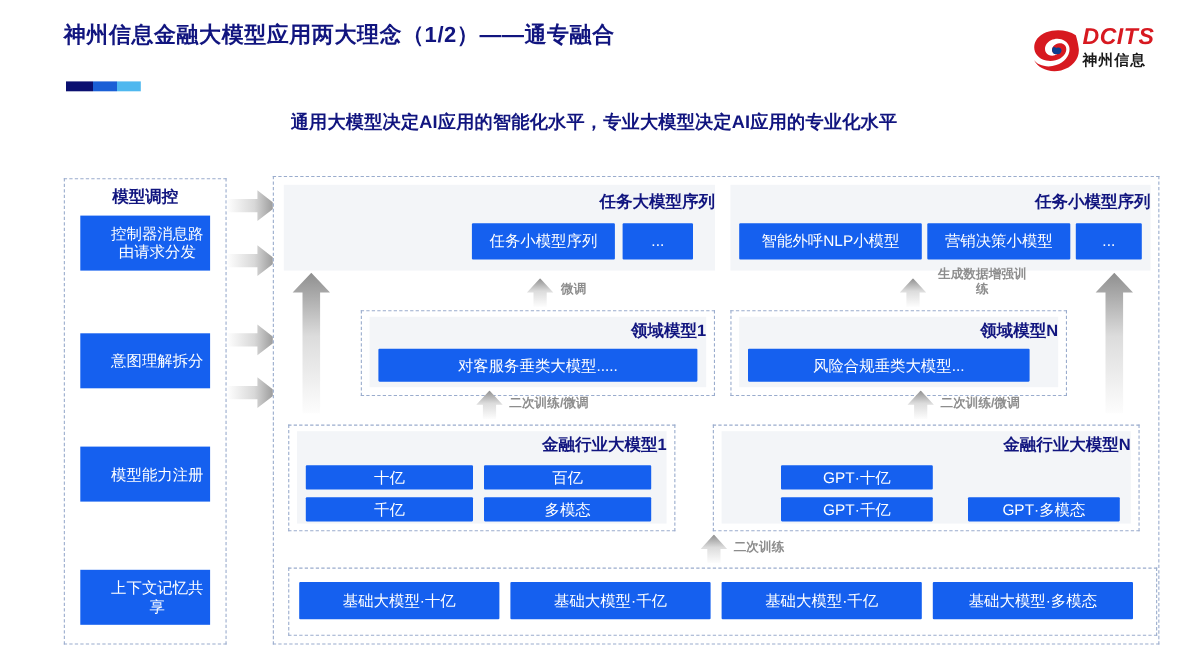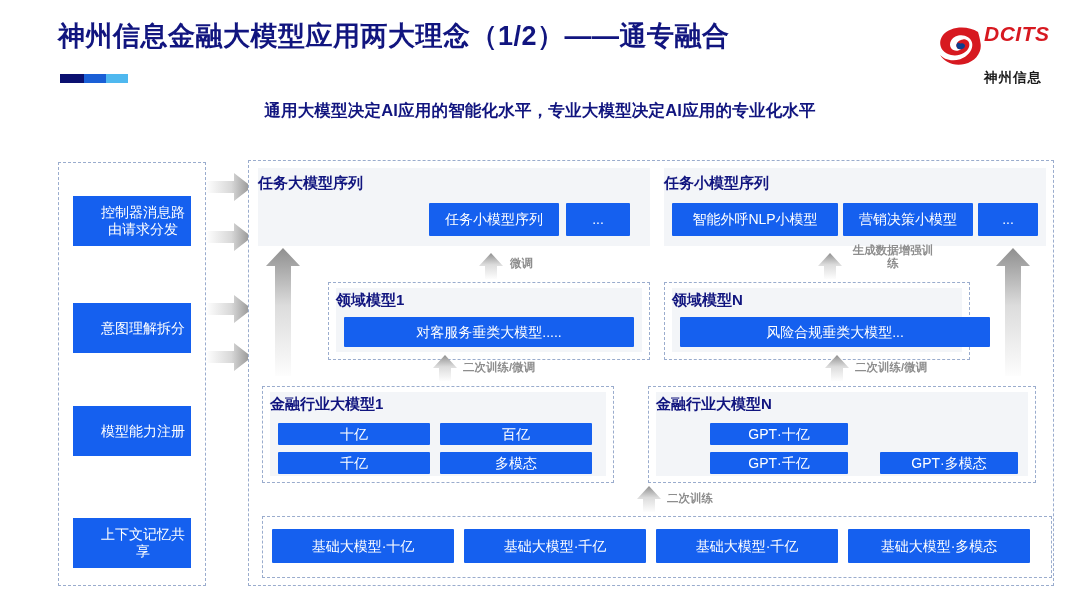--- a/index.html
+++ b/index.html
@@ -7,21 +7,21 @@
     width: 1080px; height: 608px;
     background: #ffffff;
     font-family: "Liberation Sans", "DejaVu Sans", sans-serif;
     overflow: hidden;
   }
   #page { position: relative; width: 1080px; height: 608px; background: #fff; }
 
   
   .title {
     position: absolute; left: 58px; top: 18px;
-    font-size: 27px; font-weight: bold; color: #11157f;
+    font-size: 20px; font-weight: bold; color: #11157f;
     letter-spacing: 0.5px; white-space: nowrap;
   }
   .title-rule {
     position: absolute; left: 60px; top: 74px;
     width: 68px; height: 9px;
     background: linear-gradient(to right, #0b1070 0 36%, #1a5fd6 36% 68%, #4fb8ef 68% 100%);
   }
   .subtitle {
     position: absolute; left: 0; top: 100px; width: 1080px;
     text-align: center;
@@ -32,35 +32,35 @@
   
   .logo { position: absolute; right: 16px; top: 22px; width: 126px; height: 54px; }
   .logo-mark { position: absolute; left: 0; top: 4px; width: 44px; height: 40px; }
   .logo-text { position: absolute; left: 46px; top: 0px; width: 80px; }
   .logo-en {
     font-size: 21px; font-weight: bold; color: #d71920;
     font-style: italic; letter-spacing: 0.5px; line-height: 24px;
   }
   .logo-cn {
     font-size: 13.5px; font-weight: bold; color: #1a1a1a;
-    letter-spacing: 1px; line-height: 18px; margin-top: 23px;
+    letter-spacing: 1px; line-height: 18px;
   }
 
   
   .dashbox { position: absolute; border: 1px dashed #9aaccd; background: #ffffff; }
   .graybox { position: absolute; background: #f3f5f8; }
   .bluebox {
     position: absolute; background: #1560ef; color: #ffffff;
     display: flex; align-items: center; justify-content: center;
     text-align: center; font-size: 14px; line-height: 1.15;
     border-radius: 1px; padding: 0 3px;
   }
   .grouptitle {
     position: absolute; color: #11157f; font-weight: bold;
-    font-size: 15px; text-align: left; white-space: nowrap;
+    font-size: 15px; text-align: right; white-space: nowrap;
   }
   .arrowlabel {
     position: absolute; color: #8d8d8d; font-size: 11.5px;
     font-weight: bold; line-height: 13px; white-space: nowrap;
   }
   .arrowlabel.ctr { text-align: center; }
 
   
   #sidebar-panel { left: 58px; top: 162px; width: 148px; height: 424px; }
   .side-title {
@@ -107,20 +107,21 @@
       </linearGradient>
       <linearGradient id="gradU" x1="0" y1="1" x2="0" y2="0">
         <stop offset="0%" stop-color="#fdfdfd"></stop>
         <stop offset="55%" stop-color="#dcdcdc"></stop>
         <stop offset="100%" stop-color="#8f8f8f"></stop>
       </linearGradient>
     </defs>
   </svg>
 
   <div class="dashbox" id="sidebar-panel"></div>
+  <div class="side-title">模型调控</div>
 
   <div class="side-item" style="top:196px">控制器消息路由请求分发</div>
   <div class="side-item" style="top:303px">意图理解拆分</div>
   <div class="side-item" style="top:406px">模型能力注册</div>
   <div class="side-item" style="top:518px">上下文记忆共享</div>
 
   <svg class="arrow-right" style="left:206px; top:172px" width="46" height="30" viewBox="0 0 46 30">
       <polygon points="0,9 28,9 28,1 46,15 28,29 28,21 0,21" fill="url(#gradR)"></polygon>
     </svg>
   <svg class="arrow-right" style="left:206px; top:222px" width="46" height="30" viewBox="0 0 46 30">
@@ -164,21 +165,21 @@
   <div class="arrowlabel ctr" style="left:848px; top:244px; width:90px; white-space:normal;">生成数据增强训练</div>
 
   <div class="dashbox" style="left:328px; top:282px; width:322px; height:78px;"></div>
   <div class="graybox" style="left:336px; top:288px; width:306px; height:64px;"></div>
   <div class="grouptitle" style="left:336px; top:291px; width:306px;">领域模型1</div>
   <div class="bluebox" style="left:344px; top:317px; width:290px; height:30px;">对客服务垂类大模型.....</div>
 
   <div class="dashbox" style="left:664px; top:282px; width:306px; height:78px;"></div>
   <div class="graybox" style="left:672px; top:288px; width:290px; height:64px;"></div>
   <div class="grouptitle" style="left:672px; top:291px; width:290px;">领域模型N</div>
-  <div class="bluebox" style="left:680px; top:317px; width:310px; height:30px;">风险合规垂类大模型...</div>
+  <div class="bluebox" style="left:680px; top:317px; width:256px; height:30px;">风险合规垂类大模型...</div>
 
   <svg class="arrow-up" style="left:432px; top:355px" width="26" height="26" viewBox="0 0 26 26">
       <polygon points="13,0 25,13 19,13 19,26 7,26 7,13 1,13" fill="url(#gradU)"></polygon>
     </svg>
   <div class="arrowlabel" style="left:463px; top:361px">二次训练/微调</div>
 
   <svg class="arrow-up" style="left:824px; top:355px" width="26" height="26" viewBox="0 0 26 26">
       <polygon points="13,0 25,13 19,13 19,26 7,26 7,13 1,13" fill="url(#gradU)"></polygon>
     </svg>
   <div class="arrowlabel" style="left:855px; top:361px">二次训练/微调</div>

